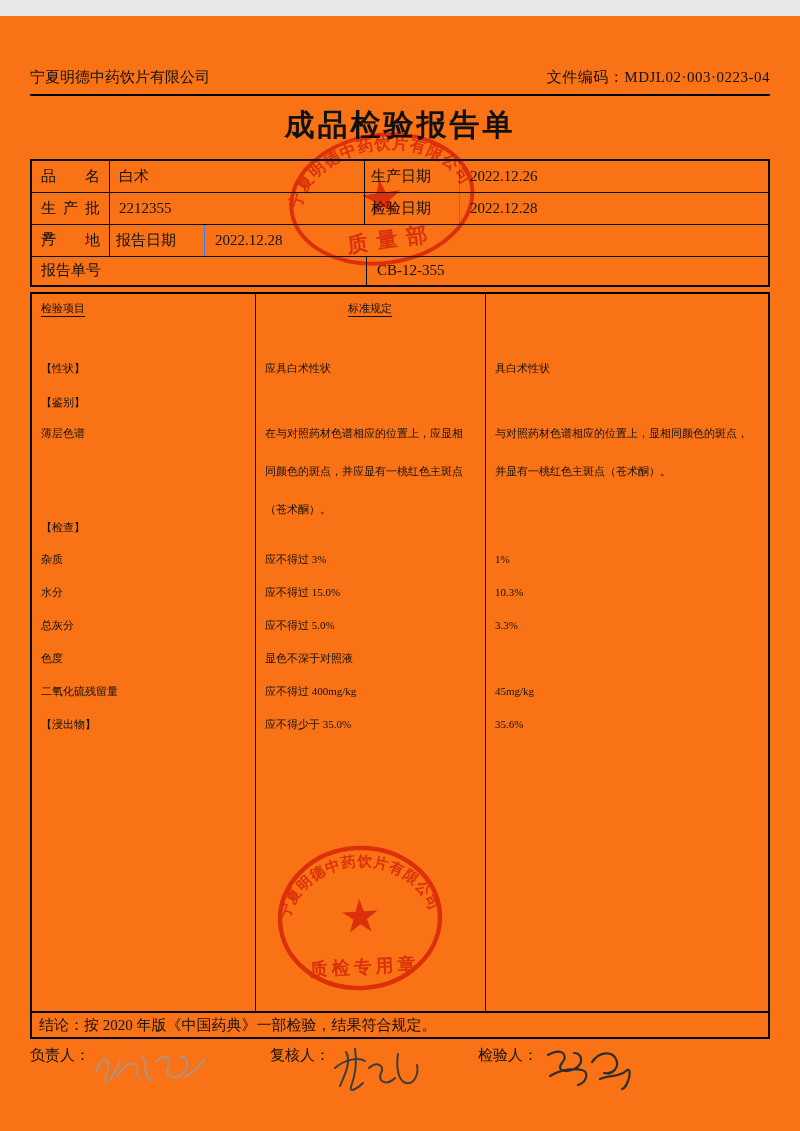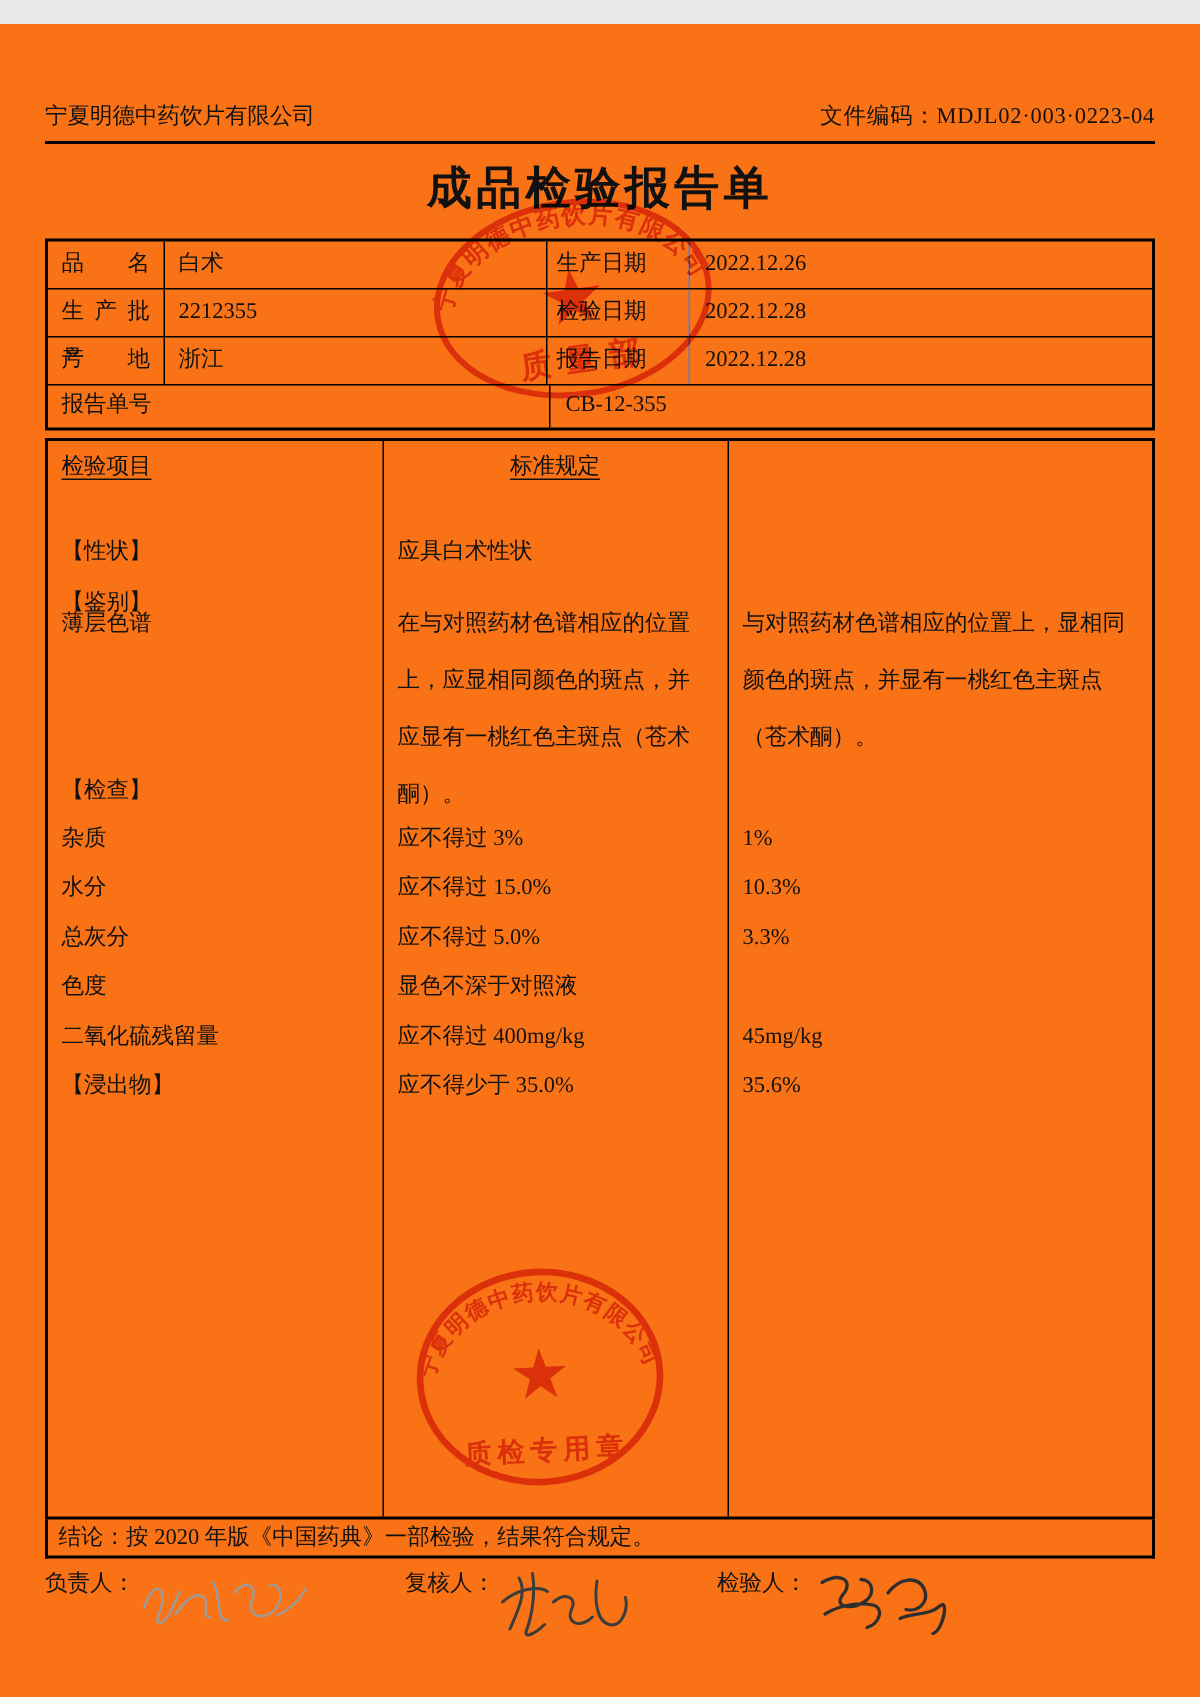--- a/index.html
+++ b/index.html
@@ -22,21 +22,21 @@
   .info-row { display:flex; height:32px; line-height:31px; border-bottom:1px solid #000; }
   .ic-label  { width:78px;  border-right:1px solid #000; padding:0 9px; text-align:justify; text-align-last:justify; }
   .ic-value  { width:255px; border-right:1px solid #000; padding:0 9px; }
   .ic-label2 { width:95px;  border-right:1px solid #3b82f6; padding:0 6px; }
   .ic-value2 { flex:1; padding:0 10px; }
   .report-row { display:flex; height:28px; line-height:27px; }
   .ir-label { width:335px; border-right:1px solid #000; padding:0 9px; }
   .ir-value { flex:1; padding:0 10px; }
 
   
-  .insp { position:relative; border:2px solid #000; margin-top:5px; height:721px; font-size:15px; }
+  .insp { position:relative; border:2px solid #000; margin-top:5px; height:721px; font-size:11px; }
   .vline { position:absolute; top:0; bottom:0; width:1px; background:#000; }
   .v1 { left:223px; } .v2 { left:453px; }
   .ihead { position:absolute; top:7px; left:0; right:0; display:flex; }
   .ih1 { width:223px; padding-left:9px; }
   .ih2 { width:230px; text-align:center; }
   .ih3 { flex:1; text-align:center; }
   .ihead span { text-decoration:underline; text-underline-offset:4px; }
   .irow { position:absolute; left:0; right:0; display:flex; line-height:20px; }
   .c1 { width:223px; padding-left:9px; }
   .c2 { width:230px; padding-left:10px; padding-right:13px; }
@@ -78,21 +78,20 @@
         <div class="ic-value2">2022.12.26</div>
       </div>
       <div class="info-row">
         <div class="ic-label">生产批号</div>
         <div class="ic-value">2212355</div>
         <div class="ic-label2">检验日期</div>
         <div class="ic-value2">2022.12.28</div>
       </div>
       <div class="info-row">
         <div class="ic-label">产地</div>
-        <div class="ic-value">浙江</div>
         <div class="ic-label2">报告日期</div>
         <div class="ic-value2">2022.12.28</div>
       </div>
       <div class="report-row">
         <div class="ir-label">报告单号</div>
         <div class="ir-value">CB-12-355</div>
       </div>
     </div>
 
     <div class="insp">
@@ -102,31 +101,34 @@
       <div class="ihead">
         <div class="ih1"><span>检验项目</span></div>
         <div class="ih2"><span>标准规定</span></div>
       </div>
 
       <div class="irow" style="top:64px">
         <div class="c1">【性状】</div>
         <div class="c2">
             <p>应具白术性状</p>
           </div>
+        <div class="c3">
+            <p>具白术性状</p>
+          </div>
       </div>
       <div class="irow" style="top:98px">
         <div class="c1">【鉴别】</div>
         <div class="c2">
             <p></p>
           </div>
         <div class="c3">
             <p></p>
           </div>
       </div>
-      <div class="irow tall" style="top:112px">
+      <div class="irow tall" style="top:129px">
         <div class="c1">薄层色谱</div>
         <div class="c2">
             <p>在与对照药材色谱相应的位置上，应显相同颜色的斑点，并应显有一桃红色主斑点（苍术酮）。</p>
           </div>
         <div class="c3">
             <p>与对照药材色谱相应的位置上，显相同颜色的斑点，并显有一桃红色主斑点（苍术酮）。</p>
           </div>
       </div>
       <div class="irow" style="top:223px">
         <div class="c1">【检查】</div>

